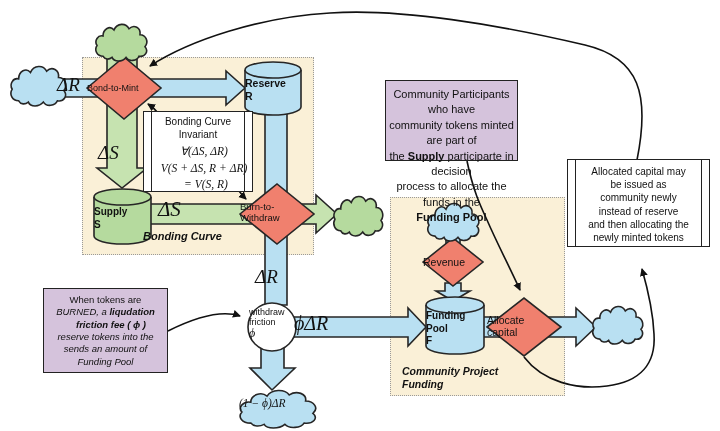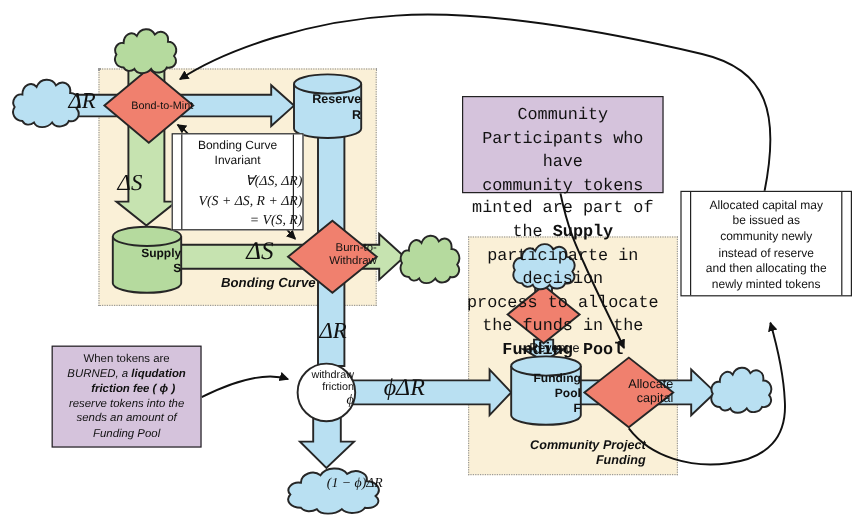--- a/index.html
+++ b/index.html
@@ -7,21 +7,21 @@
           font-family:"Liberation Sans",sans-serif;color:#111;}
   .region{position:absolute;background:var(--yellow,#faf0d7);border:1.5px dotted #9a9a9a;z-index:1;}
   #svg-layer{position:absolute;left:0;top:0;z-index:2;}
   .box{position:absolute;border:1.6px solid #222;z-index:3;box-sizing:border-box;text-align:center;}
   .procbox::before,.procbox::after{content:"";position:absolute;top:0;bottom:0;width:0;border-left:1.4px solid #222;}
   .procbox::before{left:7px;} .procbox::after{right:7px;}
   .purple{background:var(--purple,#d5c3dc);}
   .white{background:#fff;}
   .lbl{position:absolute;z-index:4;color:#111;line-height:1.15;}
   .math{font-family:"Liberation Serif",serif;font-style:italic;z-index:4;position:absolute;color:#111;}
-  .ctr{text-align:right;}
+  .ctr{text-align:left;}
   .bold{font-weight:bold;}
   .bi{font-weight:bold;font-style:italic;padding-left:11px;}
   .it{font-style:italic;}
   .regionlbl{font-weight:bold;font-style:italic;}
   svg .outline{stroke:#262626;stroke-width:1.6;}
   svg .blue{fill:var(--blue,#b9e0f2);}
   svg .green{fill:var(--green,#c6e3b0);}
   svg .greennode{fill:var(--green_node,#b5da9e);}
   svg .salmon{fill:var(--diamond,#f0806e);}
   svg .whitefill{fill:#fff;}
@@ -84,28 +84,28 @@
     <path class="wire" marker-end="url(#arw)" d="M467,161 C473,190 480,205 487,220 C497,243 510,268 520,290"></path>
     <path class="wire" marker-end="url(#arw)" d="M524,357 C543,382 577,390 607,386 C640,382 656,364 654,334 C653,311 648,290 642,269"></path>
     <path class="wire" marker-end="url(#arw)" d="M168,331 C196,317 222,310 240,316"></path>
     <path class="wire" marker-end="url(#arw)" d="M158,113 C154,108 151,106 148,104"></path>
     <path class="wire" marker-end="url(#arw)" d="M239,191 C242,195 244,197 246,199"></path>
   </svg>
 
   <div class="box white procbox" style="left:143px;top:111px;width:110px;height:81px;padding-top:4px;">
     <div class="lbl" style="position:static;font-size:10px;line-height:1.25;">Bonding Curve</div>
     <div class="lbl" style="position:static;font-size:10px;line-height:1.25;">Invariant</div>
-    <div style="font-family:'Liberation Serif',serif;font-style:italic;font-size:11.5px;line-height:1.45;text-align:right;padding-left:12px;margin-top:2px;">
+    <div style="font-family:'Liberation Serif',serif;font-style:italic;font-size:11.5px;line-height:1.45;text-align:center;padding-left:12px;margin-top:2px;">
       <div>∀(ΔS, ΔR)</div>
       <div>V(S + ΔS, R + ΔR)</div>
       <div style="padding-left:4px;">= V(S, R)</div>
     </div>
   </div>
 
-  <div class="box purple" style="left:385px;top:80px;width:168px;height:81px;font-size:14px;line-height:1.4;padding-top:6px;font-family:Liberation Mono, monospace;">
+  <div class="box purple" style="left:385px;top:80px;width:133px;height:81px;font-size:11px;line-height:1.4;padding-top:6px;">
     <div>Community Participants who have</div>
     <div>community tokens minted are part of</div>
     <div><span>the </span><span class="bold">Supply</span><span>  participarte in decision</span></div>
     <div>process to allocate the funds in the</div>
     <div class="bold">Funding Pool</div>
   </div>
 
   <div class="box white procbox" style="left:567px;top:159px;width:143px;height:88px;font-size:10px;line-height:1.32;padding:5px 14px;">
     <div>Allocated capital may</div>
     <div>be issued as</div>
@@ -122,21 +122,21 @@
     <div class="it">reserve tokens into the</div>
     <div class="it">sends an amount of</div>
     <div class="it">Funding Pool</div>
   </div>
 
   <div class="lbl ctr" style="left:87px;top:83px;width:74px;font-size:9px;">Bond-to-Mint</div>
   <div class="lbl ctr" style="left:240px;top:202px;width:74px;font-size:9.5px;">
     <div>Burn-to-</div>
     <div>Withdraw</div>
   </div>
-  <div class="lbl ctr" style="left:423px;top:256px;width:60px;font-size:10.5px;margin-top:28px;">Revenue</div>
+  <div class="lbl ctr" style="left:423px;top:256px;width:60px;font-size:10.5px;">Revenue</div>
   <div class="lbl ctr" style="left:487px;top:314px;width:74px;font-size:10.5px;">
     <div>Allocate</div>
     <div>capital</div>
   </div>
   <div class="lbl ctr bold" style="left:245px;top:77px;width:56px;font-size:10.5px;line-height:1.25;">
     <div>Reserve</div>
     <div>R</div>
   </div>
   <div class="lbl ctr bold" style="left:94px;top:206px;width:57px;font-size:10px;line-height:1.25;">
     <div>Supply</div>

